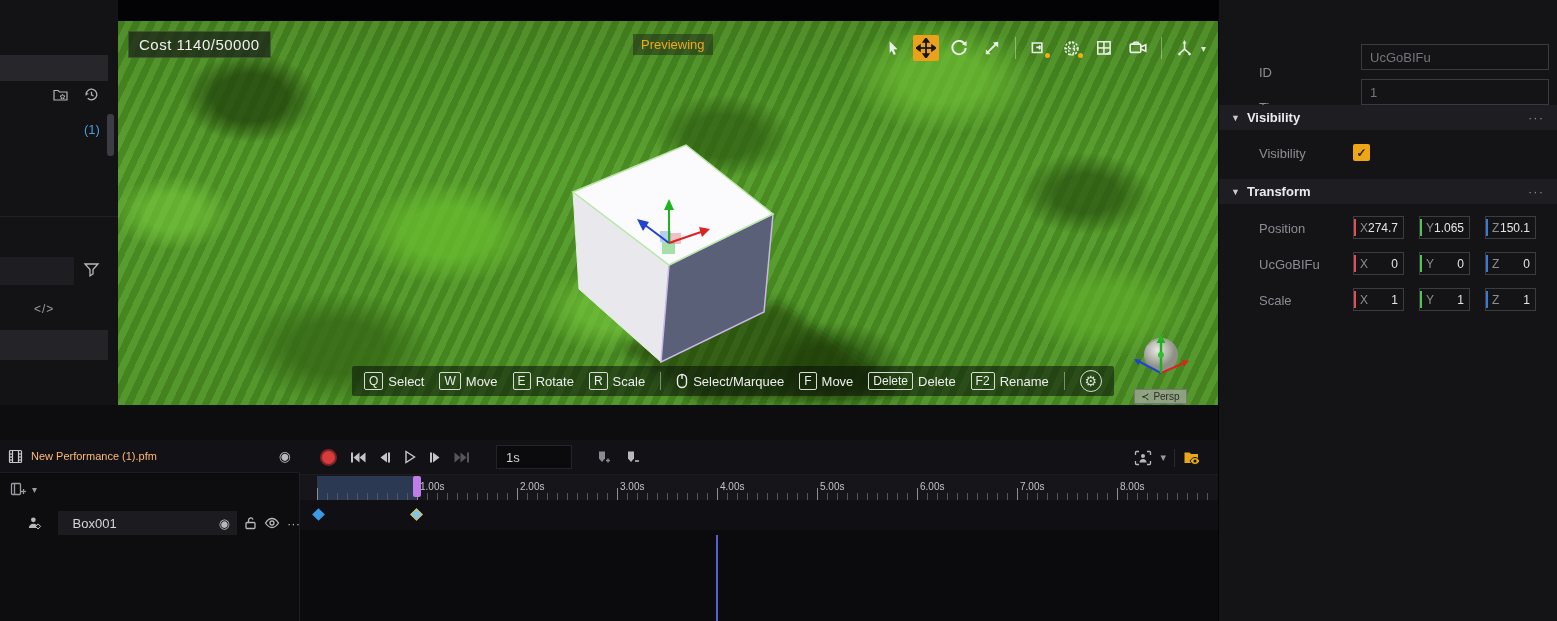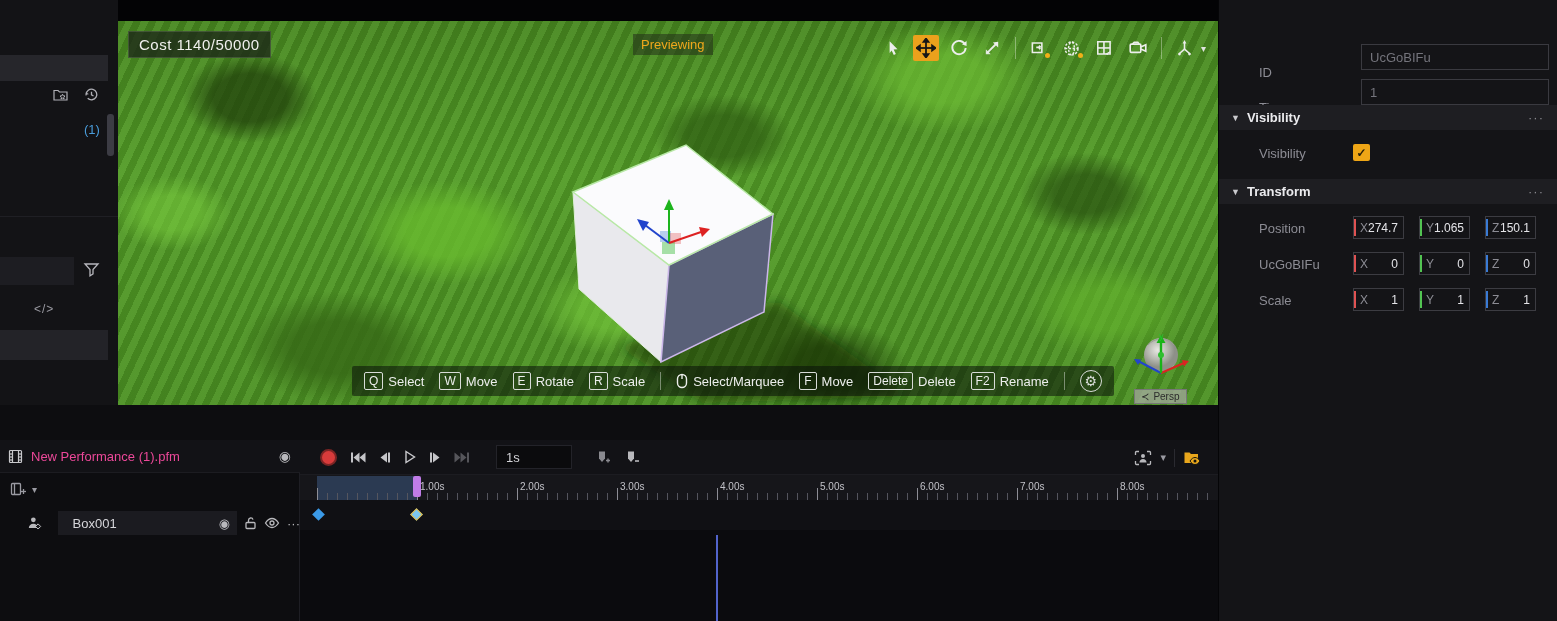--- a/index.html
+++ b/index.html
@@ -84,21 +84,21 @@
 
   
   .bottom{left:0;top:405px;width:1218px;height:216px;background:#0d0d10;}
   .b-tabbar{position:absolute;left:0;top:0;width:1218px;height:35px;background:#0e0e11;border-bottom:1px solid #1d1d22;}
   .b-tab{position:absolute;top:0;height:35px;display:flex;align-items:center;font-size:13px;color:#c6c6cc;}
   .b-tab.active{background:#18181d;border-left:3px solid #e8a020;color:#fff;font-weight:bold;padding:0 10px;}
   .b-tab .close{margin-left:6px;color:#9a9aa2;font-weight:normal;}
   .tracks{position:absolute;left:0;top:35px;width:300px;height:181px;background:#0d0d10;border-right:1px solid #1e1e24;}
   .file-row{position:absolute;left:0;top:0;width:300px;height:33px;background:#121216;border-bottom:1px solid #1c1c21;
     display:flex;align-items:center;}
-  .file-row .fname{margin-left:8px;font-size:13px;color:#ec4899;}
+  .file-row .fname{margin-left:8px;font-size:11px;color:#fdba74;}
   .file-row .target{margin-left:auto;margin-right:9px;color:#b8b8bc;font-size:14px;}
   .addtrack-row{position:absolute;left:0;top:33px;width:300px;height:32px;display:flex;align-items:center;color:#9a9aa2;}
   .box-row{position:absolute;left:0;top:68px;width:300px;height:30px;display:flex;align-items:center;}
   .box-name{margin-left:16px;width:196px;height:24px;background:#1b1b20;display:flex;align-items:center;
     font-size:13px;color:#d6d6da;padding-left:15px;position:relative;}
   .box-name .target{position:absolute;right:7px;color:#b8b8bc;font-size:13px;}
   .box-ic{margin-left:7px;color:#b8b8bc;display:flex;align-items:center;}
 
   .timeline{position:absolute;left:300px;top:35px;width:918px;height:181px;background:#0b0b0e;}
   .ctrl-row{position:absolute;left:0;top:0;width:918px;height:35px;background:#121216;border-bottom:1px solid #1c1c21;

